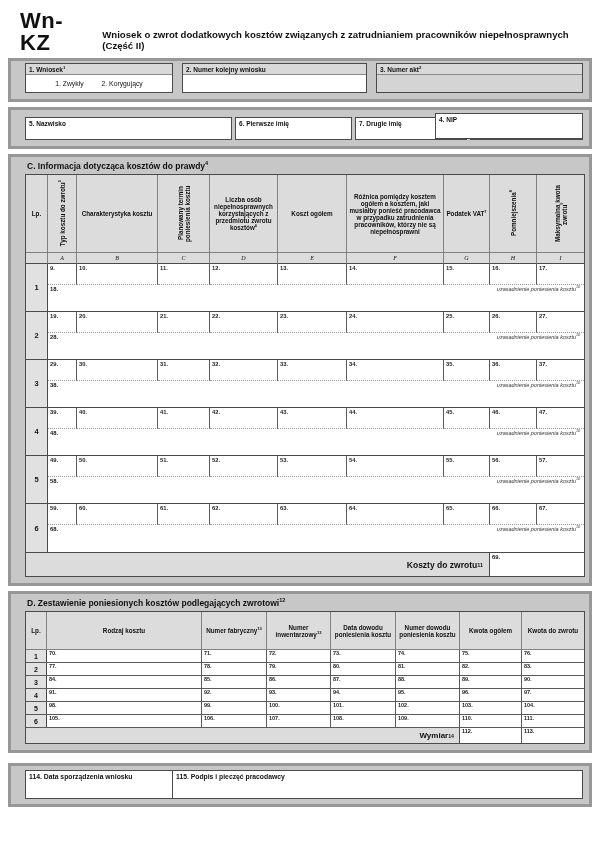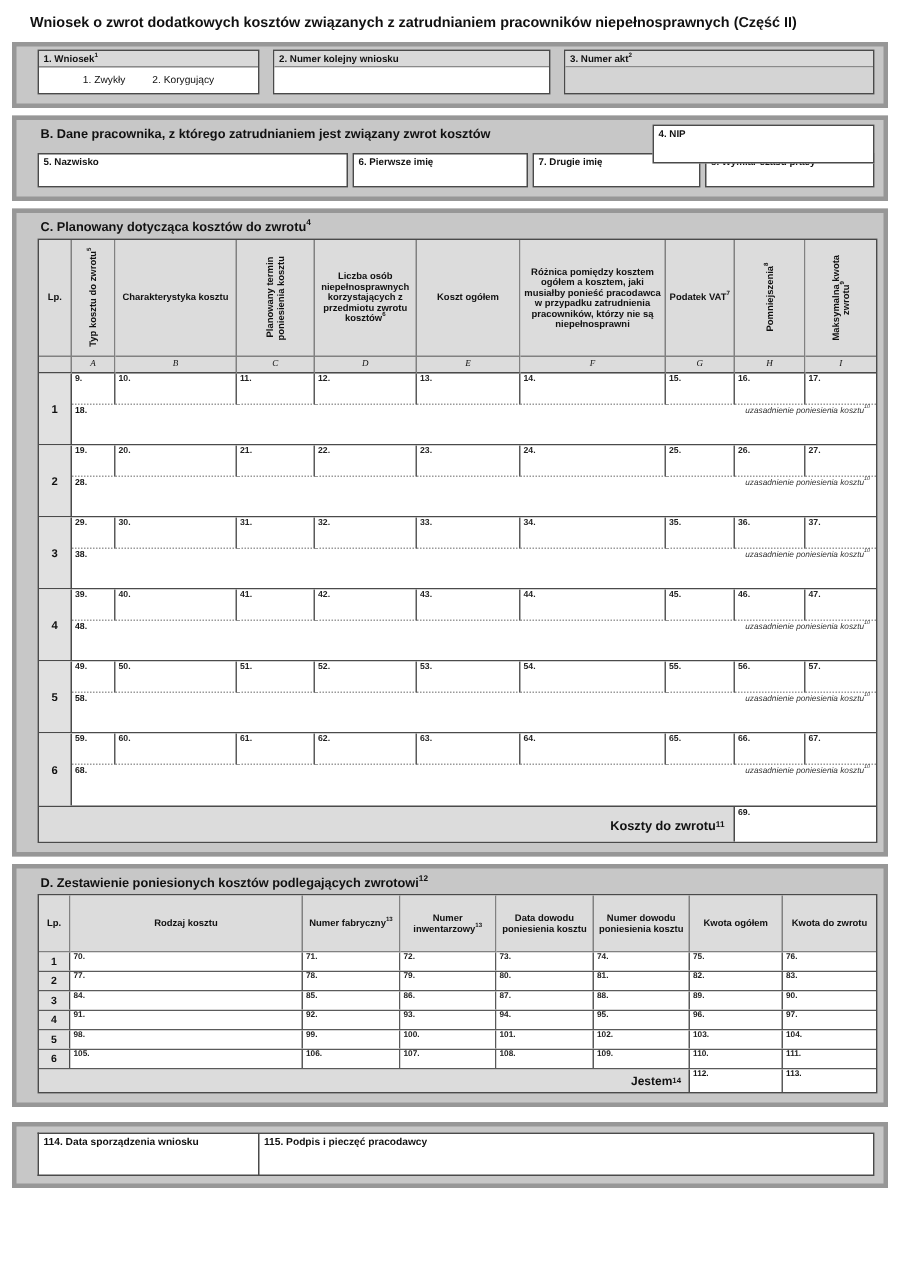--- a/index.html
+++ b/index.html
@@ -79,20 +79,21 @@
   .decl-text { font-size:7.8px; font-weight:bold; line-height:1.25; padding:1px 2px 4px 2px; }
   .decl-fields { display:flex; }
   .decl-field { border:1px solid #4a4a4a; background:#fff; height:29px; font-size:6.8px; font-weight:bold; padding:2px 3px; }
   .df114 { width:147px; border-right:none; }
   .df115 { flex:1; }
 </style>
 </head>
 <body>
 
 <div class="page-header">
+  <div class="logo">Wn-KZ</div>
   <div class="doc-title">Wniosek o zwrot dodatkowych kosztów związanych z zatrudnianiem pracowników niepełnosprawnych (Część II)</div>
 </div>
 
 <div class="box">
   <div class="a-fields">
     <div class="field f1">
       <div class="field-label"><span>1. Wniosek</span><sup>1</sup></div>
       <div class="options">
         <span>1. Zwykły</span>
         <span>2. Korygujący</span>
@@ -103,32 +104,31 @@
       <div class="field-input"></div>
     </div>
     <div class="field f3">
       <div class="field-label"><span>3. Numer akt</span><sup>2</sup></div>
       <div class="field-input gray"></div>
     </div>
   </div>
 </div>
 
 <div class="box sec-b">
-  <div class="box-title b-title">B. Dane pracownika, z którego zatrudnianiem jest związany zwrot kosztów</div>
   <div class="nip-box"><span>4. NIP</span></div>
   <div class="b-fields">
     <div class="b-field bf5"><span>5. Nazwisko</span></div>
     <div class="b-field bf6"><span>6. Pierwsze imię</span></div>
     <div class="b-field bf7"><span>7. Drugie imię</span></div>
     <div class="b-field bf8"><span>8. Wymiar czasu pracy</span><sup>3</sup></div>
   </div>
 </div>
 
 <div class="box">
-  <div class="box-title"><span>C. Planowany dotycząca kosztów do zwrotu</span><sup>4</sup></div>
+  <div class="box-title"><span>C. Informacja dotycząca kosztów do prawdy</span><sup>4</sup></div>
   <div class="c-table">
     <div class="trow c-head">
       <div class="hcell w-lp">Lp.</div>
       <div class="hcell w-a">
           <div class="vert"><span>Typ kosztu do zwrotu</span><sup>5</sup></div>
         </div>
       <div class="hcell w-b">Charakterystyka kosztu</div>
       <div class="hcell w-c">
           <div class="vert">Planowany termin poniesienia kosztu</div>
         </div>
@@ -377,21 +377,21 @@
           <div class="d-cell dw2">106.</div>
           <div class="d-cell dw3">107.</div>
           <div class="d-cell dw4">108.</div>
           <div class="d-cell dw5">109.</div>
           <div class="d-cell dw6">110.</div>
           <div class="d-cell dw7">111.</div>
         </div>
       </div>
     <div class="d-razem">
       <div class="d-razem-label">
-          <span>Jestem</span>
+          <span>Wymiar</span>
           <sup>14</sup>
         </div>
       <div class="d-razem-cell">112.</div>
       <div class="d-razem-cell">113.</div>
     </div>
   </div>
 </div>
 
 <div class="box decl">
   <div class="decl-fields">

